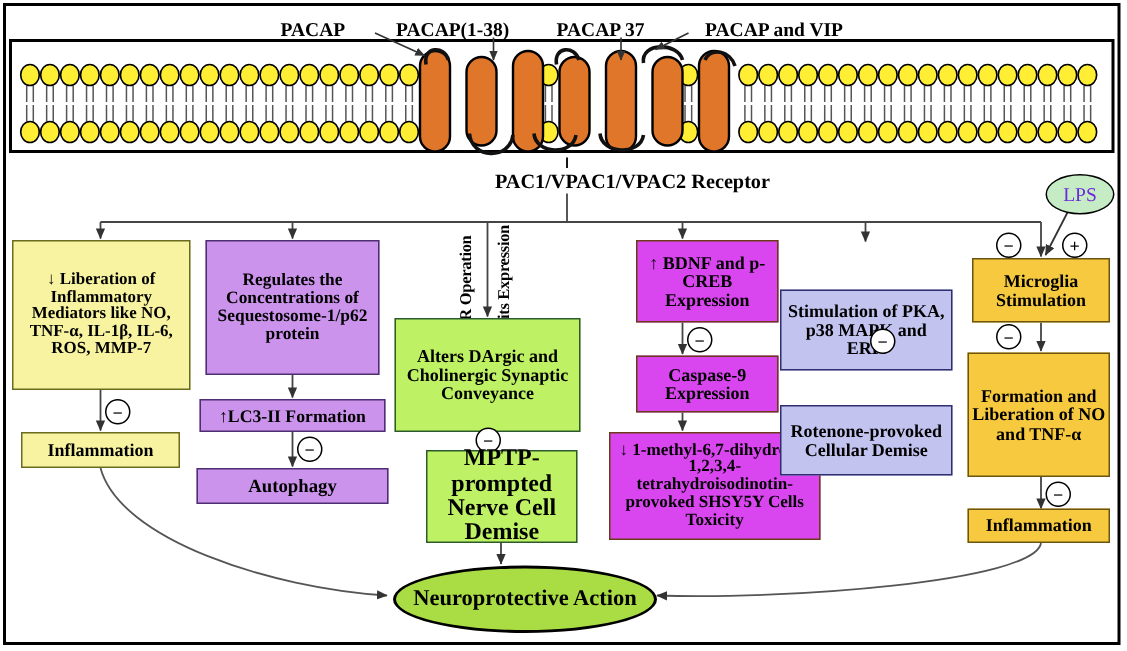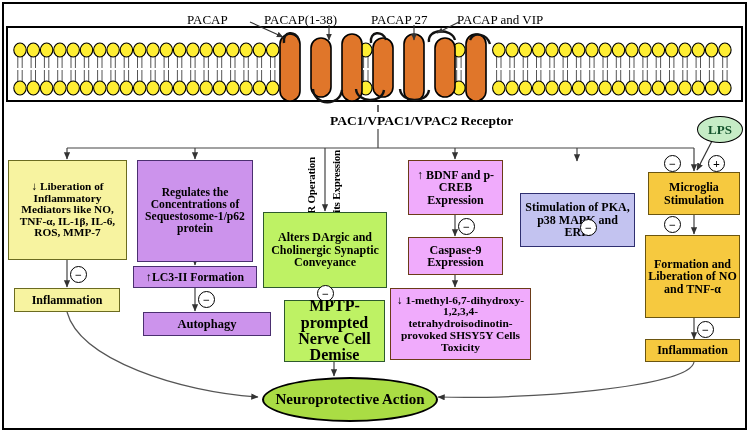--- a/index.html
+++ b/index.html
@@ -47,43 +47,43 @@
     text-align: center;
     font-weight: bold;
     color: #000000;
     line-height: 1.03;
     padding: 1px 2px;
   }
   .yellow  { background: #f7f3a0; border-color: #6b6b20; }
   .gold    { background: #f6c93f; border-color: #6b5510; }
   .purple  { background: #cc93ec; border-color: #4b2f70; }
   .green   { background: #bef264; border-color: #2d5a2d; }
-  .orange  { background: #f0abfc; border-color: #6b3b18; }
+  .orange  { background: #d946ef; border-color: #6b3b18; margin-left: 16px; }
   .blue    { background: #c3c3f0; border-color: #2f2f70; margin-top: 32px; }
   .ellipse-lps {
     position: absolute;
     background: #c6ecc6;
     border: 1.8px solid #000;
     border-radius: 50%;
     display: flex; align-items: center; justify-content: center;
-    font-weight: bold;
-    color: #14532d;
+    font-weight: normal;
+    color: #6d28d9;
   }
   .ellipse-neuro {
     position: absolute;
     background: #aadd44;
     border: 2.2px solid #000;
     border-radius: 50%;
     display: flex; align-items: center; justify-content: center;
     font-weight: bold;
     color: #000;
   }
   .toplabel {
     position: absolute;
-    font-weight: normal;
+    font-weight: bold;
     color: #000;
     white-space: nowrap;
   }
   .receptor-label {
     position: absolute;
     font-weight: bold;
     color: #000;
     white-space: nowrap;
   }
   .vlabel {
@@ -404,22 +404,22 @@
       <path d="M459,22 L437,33"></path>
     </g>
 
     <g stroke="#111" stroke-width="1.3" fill="none">
       <path d="M378,105 L378,112"></path>
     </g>
   </svg>
 
   <div class="toplabel" style="left:187px; top:12px; font-size:13px;">PACAP</div>
   <div class="toplabel" style="left:264px; top:12px; font-size:13px;">PACAP(1-38)</div>
-  <div class="toplabel" style="left:371px; top:12px; font-size:13px;">PACAP 27</div>
-  <div class="toplabel" style="left:457px; top:12px; font-size:13px;">PACAP and VIP</div>
+  <div class="toplabel" style="left:371px; top:12px; font-size:13px;">PACAP 37</div>
+  <div class="toplabel" style="left:470px; top:12px; font-size:13px;">PACAP and VIP</div>
 
   <div class="receptor-label" style="left:290px; top:113px; font-size:13.5px;margin-left:40px;">PAC1/VPAC1/VPAC2 Receptor</div>
 
   <svg class="layer">
     <g stroke="#444" stroke-width="1.2" fill="none">
 
       <path d="M378,129 L378,148"></path>
 
       <path d="M67,148 L694,148"></path>
 
@@ -451,39 +451,40 @@
       <path d="M694,362 C690,388 520,400 438,397" stroke="#555" marker-end="url(#arrowhead)"></path>
 
       <path d="M334,362 L334,376" marker-end="url(#arrowhead)"></path>
     </g>
   </svg>
 
   <div class="box yellow" style="left:8px; top:160px; width:119px; height:100px; font-size:11.3px;">↓ Liberation of Inflammatory Mediators like NO, TNF-α, IL-1β, IL-6, ROS, MMP-7</div>
   <div class="minus" style="left:70px; top:266px;">−</div>
   <div class="box yellow" style="left:14px; top:288px; width:106px; height:24px; font-size:12px;">Inflammation</div>
 
-  <div class="box purple" style="left:137px; top:160px; width:116px; height:102px; font-size:11.6px;">Regulates the Concentrations of Sequestosome-1/p62 protein</div>
+  <div class="box purple" style="left:137px; top:160px; width:116px; height:90px; font-size:11.6px;">Regulates the Concentrations of Sequestosome-1/p62 protein</div>
   <div class="box purple" style="left:133px; top:266px; width:124px; height:22px; font-size:11.8px;">↑LC3-II Formation</div>
   <div class="minus" style="left:198px; top:291px;">−</div>
-  <div class="box purple" style="left:143px; top:312px; width:128px; height:24px; font-size:12.5px;">Autophagy</div>
+  <div class="box purple" style="left:131px; top:312px; width:128px; height:24px; font-size:12.5px;">Autophagy</div>
 
   <div class="vlabel" style="left:305px; top:157px; font-size:11px;">↑ D2R Operation</div>
   <div class="vlabel" style="left:330px; top:150px; font-size:11px;">↑ KATP Subunits Expression</div>
 
   <div class="box green" style="left:263px; top:212px; width:124px; height:76px; font-size:12px;">Alters DArgic and Cholinergic Synaptic Conveyance</div>
   <div class="minus" style="left:317px; top:285px;">−</div>
   <div class="box green" style="left:284px; top:300px; width:101px; height:62px; font-size:16px;">MPTP-prompted Nerve Cell Demise</div>
 
   <div class="box orange" style="left:408px; top:160px; width:95px; height:55px; font-size:12px;">↑ BDNF and p-CREB Expression</div>
   <div class="minus" style="left:458px; top:218px;">−</div>
   <div class="box orange" style="left:408px; top:237px; width:95px; height:38px; font-size:12px;">Caspase-9 Expression</div>
   <div class="box orange" style="left:390px; top:288px; width:141px; height:72px; font-size:11.4px;">↓ 1-methyl-6,7-dihydroxy-1,2,3,4-tetrahydroisodinotin-provoked SHSY5Y Cells Toxicity</div>
 
   <div class="box blue" style="left:520px; top:161px; width:115px; height:54px; font-size:12px;">Stimulation of PKA, p38 MAPK and ERK</div>
   <div class="minus" style="left:580px; top:219px;">−</div>
+  <div class="box blue" style="left:520px; top:238px; width:115px; height:47px; font-size:12px;">Rotenone-provoked Cellular Demise</div>
 
   <div class="ellipse-lps" style="left:697px; top:116px; width:44px; height:25px; font-size:13px;">LPS</div>
   <div class="minus" style="left:664px; top:155px;">−</div>
   <div class="plus" style="left:708px; top:155px;">+</div>
   <div class="box gold" style="left:648px; top:172px; width:92px; height:43px; font-size:12px;">Microglia Stimulation</div>
   <div class="minus" style="left:664px; top:216px;">−</div>
   <div class="box gold" style="left:645px; top:235px; width:95px; height:83px; font-size:12px;">Formation and Liberation of NO and TNF-α</div>
   <div class="minus" style="left:697px; top:321px;">−</div>
   <div class="box gold" style="left:645px; top:339px; width:95px; height:23px; font-size:12px;">Inflammation</div>
 

